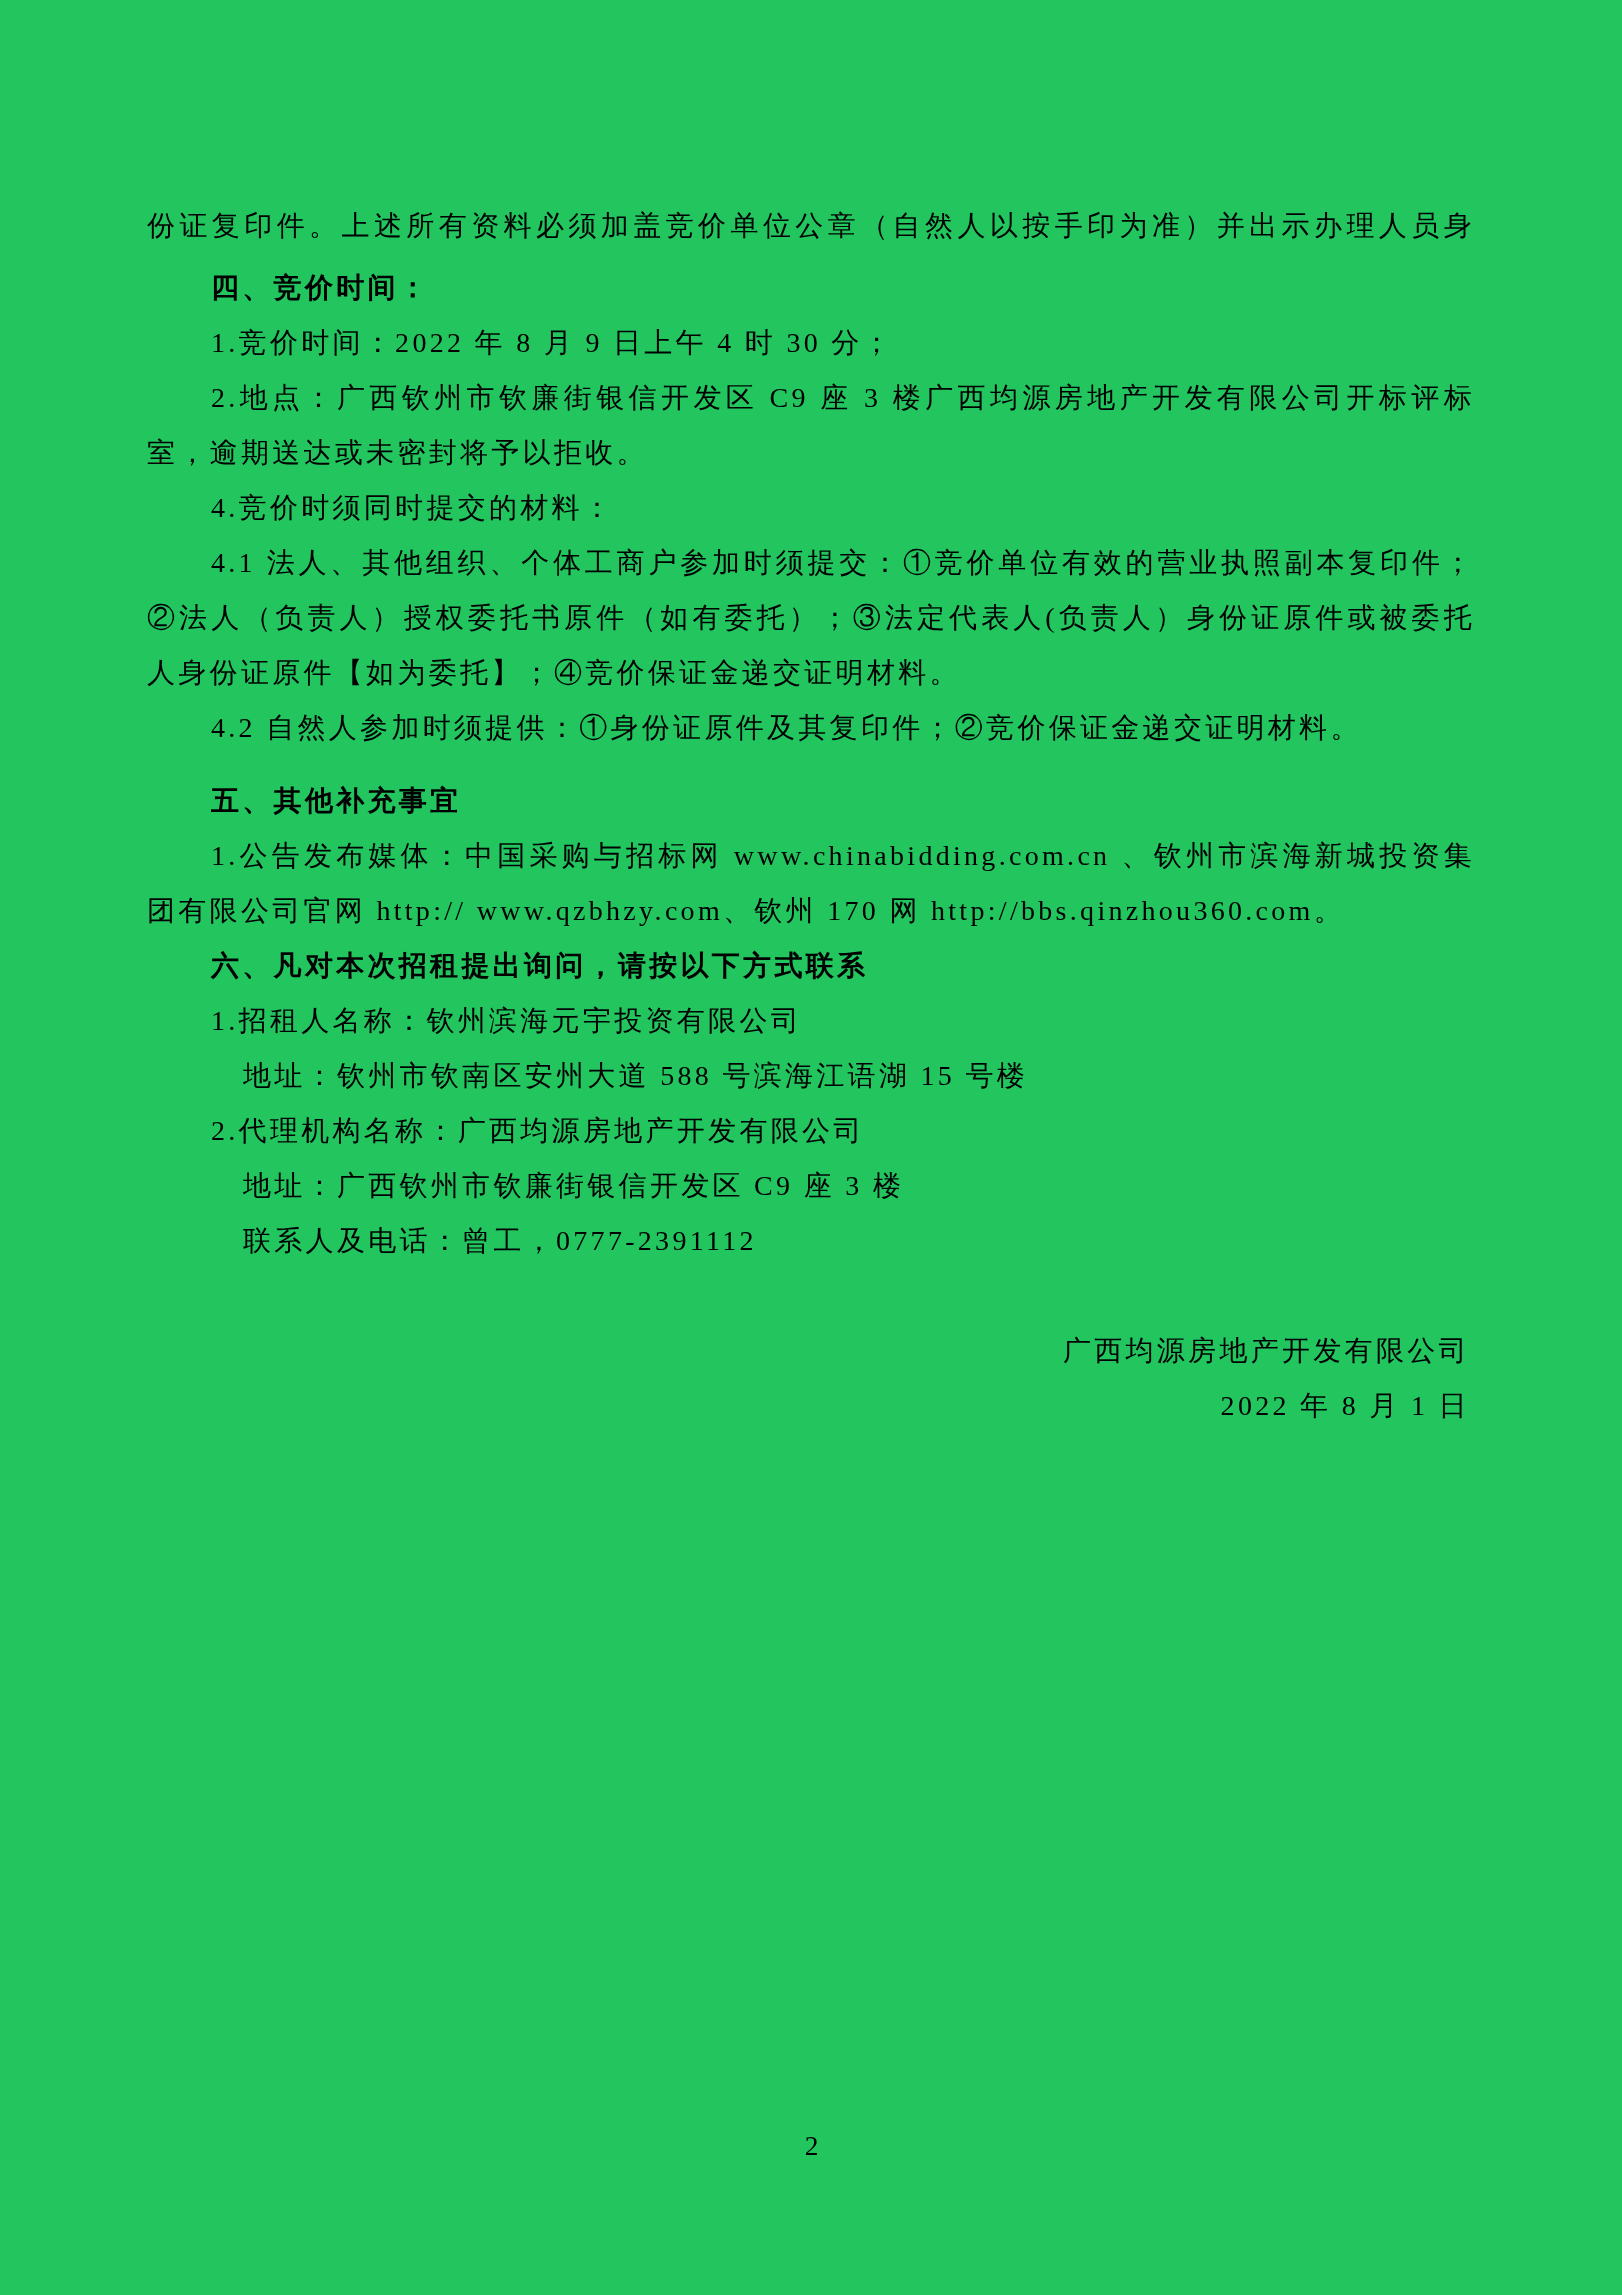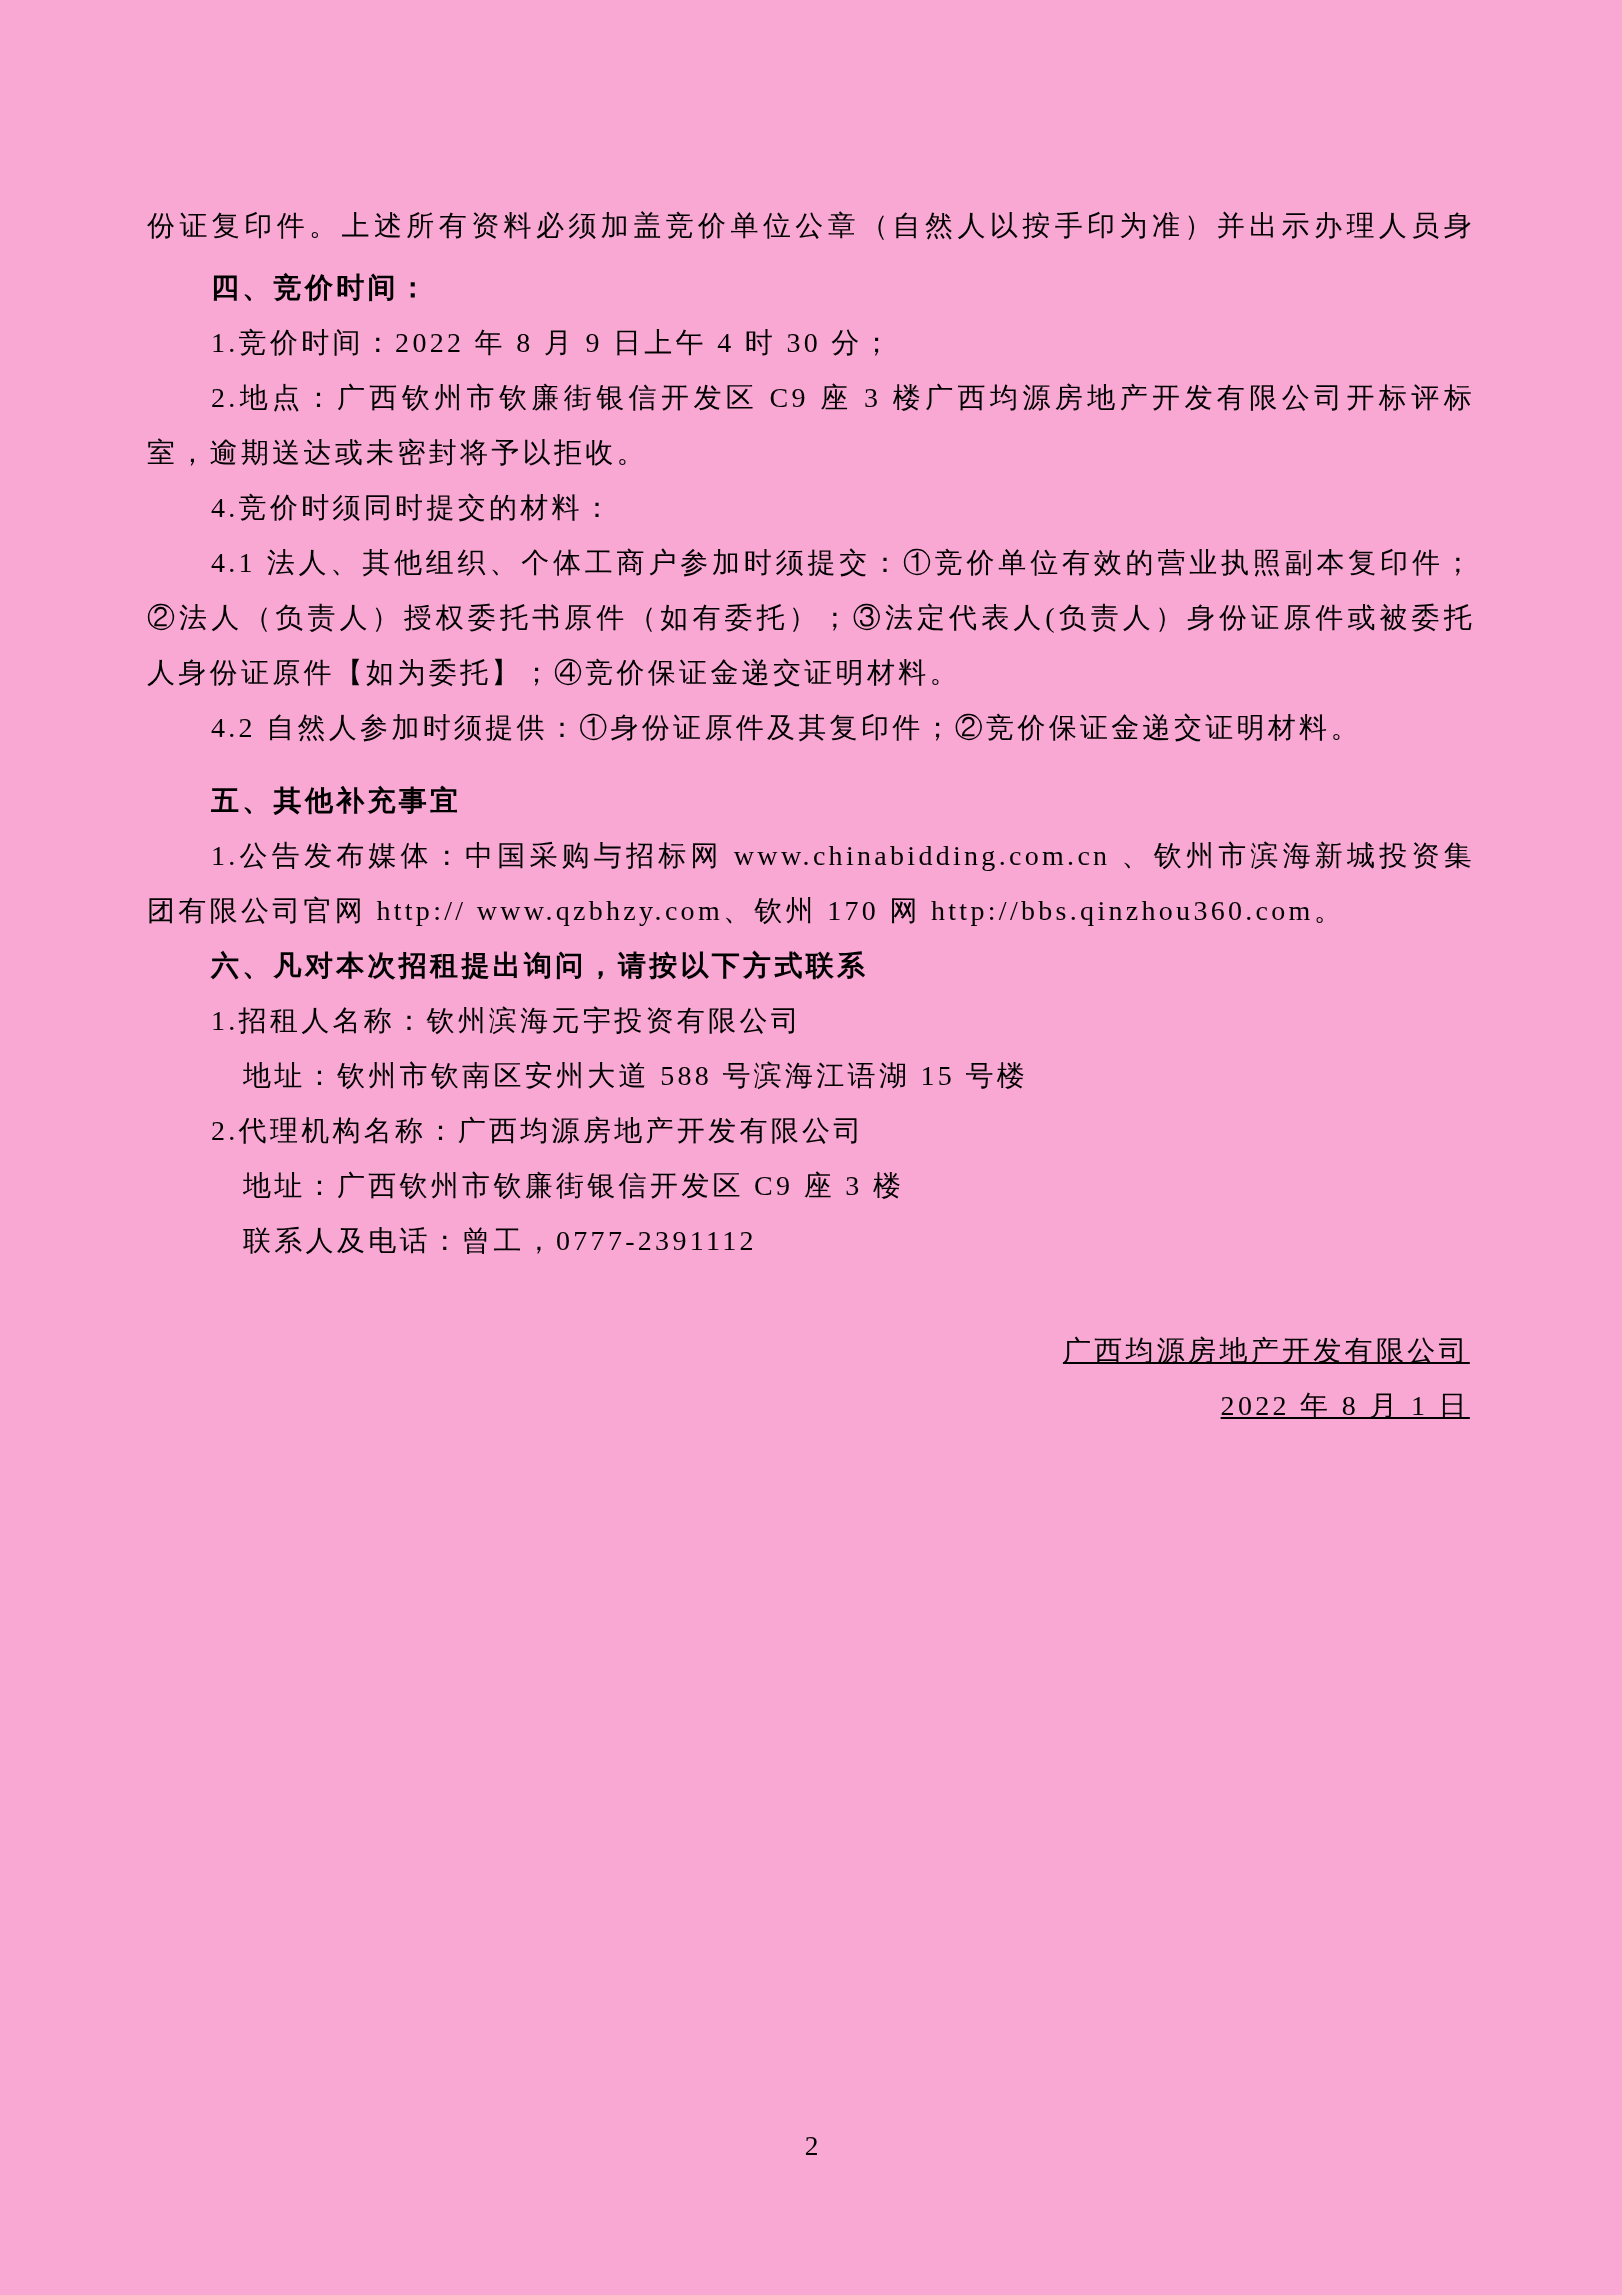--- a/index.html
+++ b/index.html
@@ -1,21 +1,21 @@
 <!DOCTYPE html>
 <html style="font-size:10.5px"><head>
 <meta charset="utf-8">
 <style>
   html, body { margin: 0; padding: 0; background: #888; }
   .page {
     position: relative;
     width: 1623px;
     height: 2295px;
     margin: 0 auto;
-    background: #f9a8d4;
+    background: #22c55e;
     overflow: hidden;
     font-family: "Liberation Serif", "DejaVu Serif", serif;
     color: #000000;
   }
   .content {
     position: absolute;
     left: 147px;
     top: 198px;
     width: 1328px;
     font-size: 28px;
@@ -24,21 +24,21 @@
     text-align: justify;
     text-justify: inter-ideograph;
   }
   .line   { height: 55px; overflow: hidden; }
   .stretch{ text-align-last: justify; }
   .ind2   { padding-left: 64px; }
   .ind3   { padding-left: 96px; }
   .bold   { font-weight: bold; }
   .gap-sm { margin-top: 6.5px; }
   .gap-md { margin-top: 18.3px; }
-  .right  { text-align-last: right; padding-right: 5.2px; text-decoration: underline; }
+  .right  { text-align-last: right; padding-right: 5.2px; }
   .blank  { height: 55px; }
   .page-number {
     position: absolute;
     left: 0; right: 0;
     top: 2130px;
     text-align: center;
     font-size: 27.5px;
     letter-spacing: 0;
   }
 </style>

